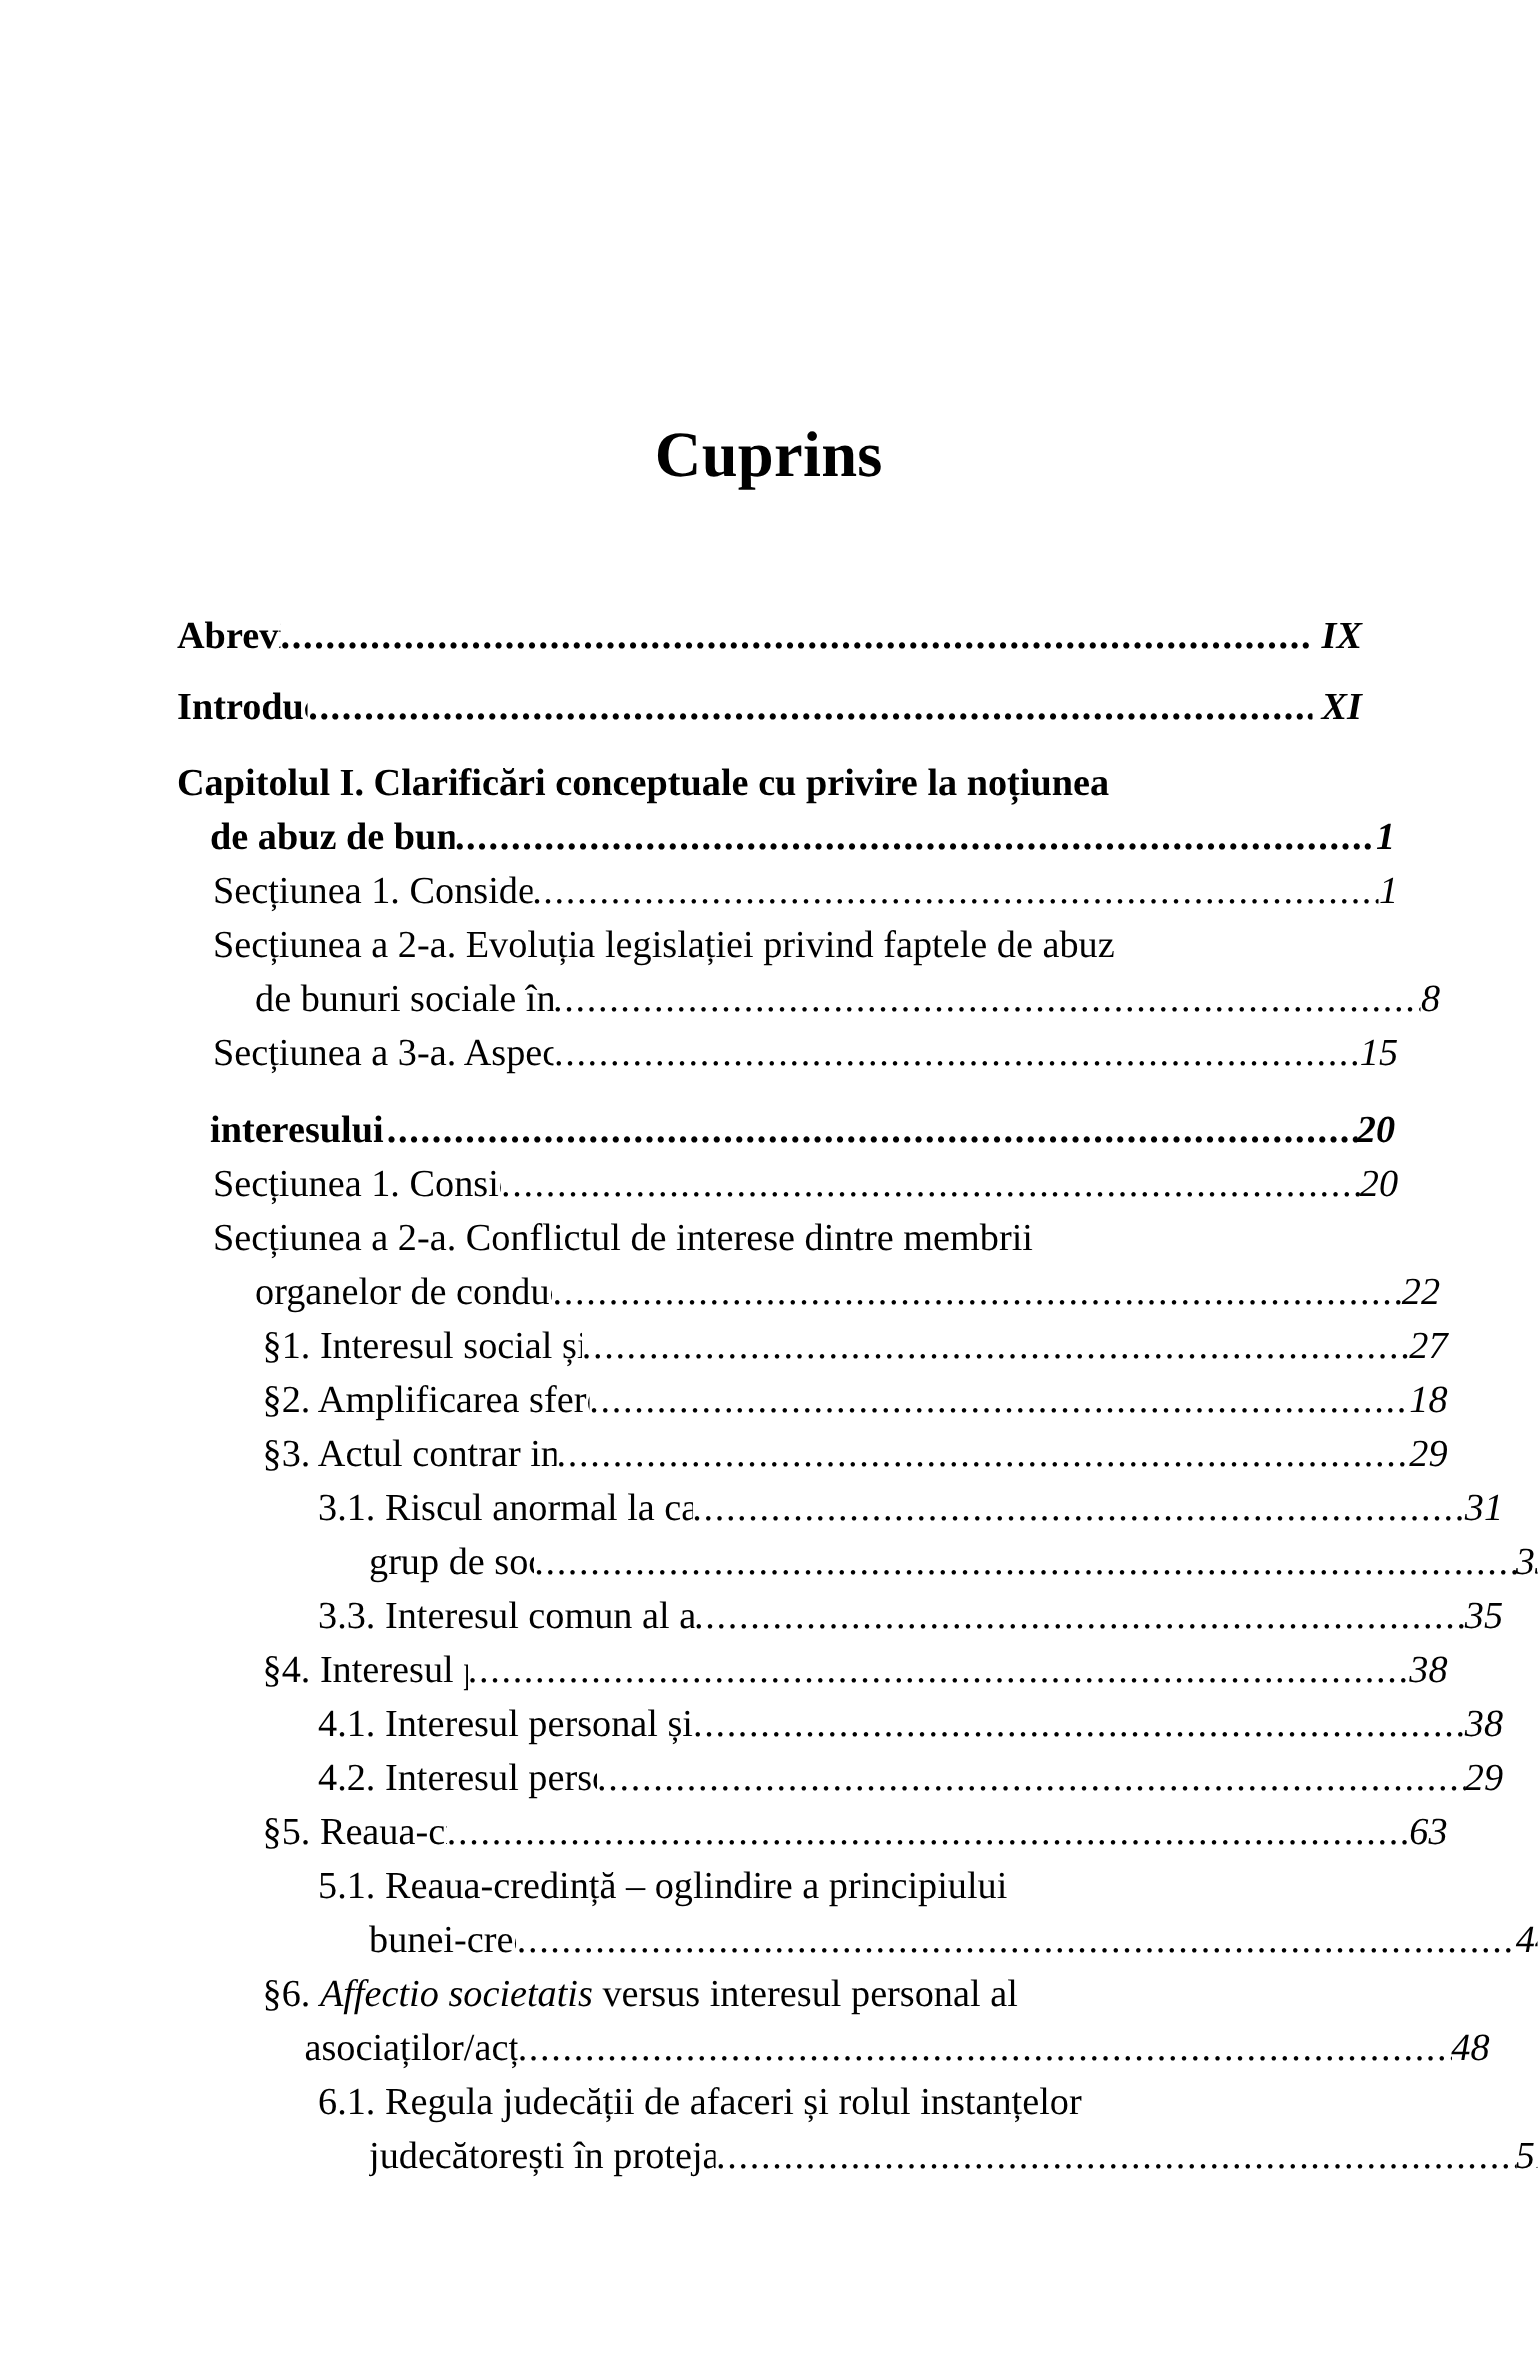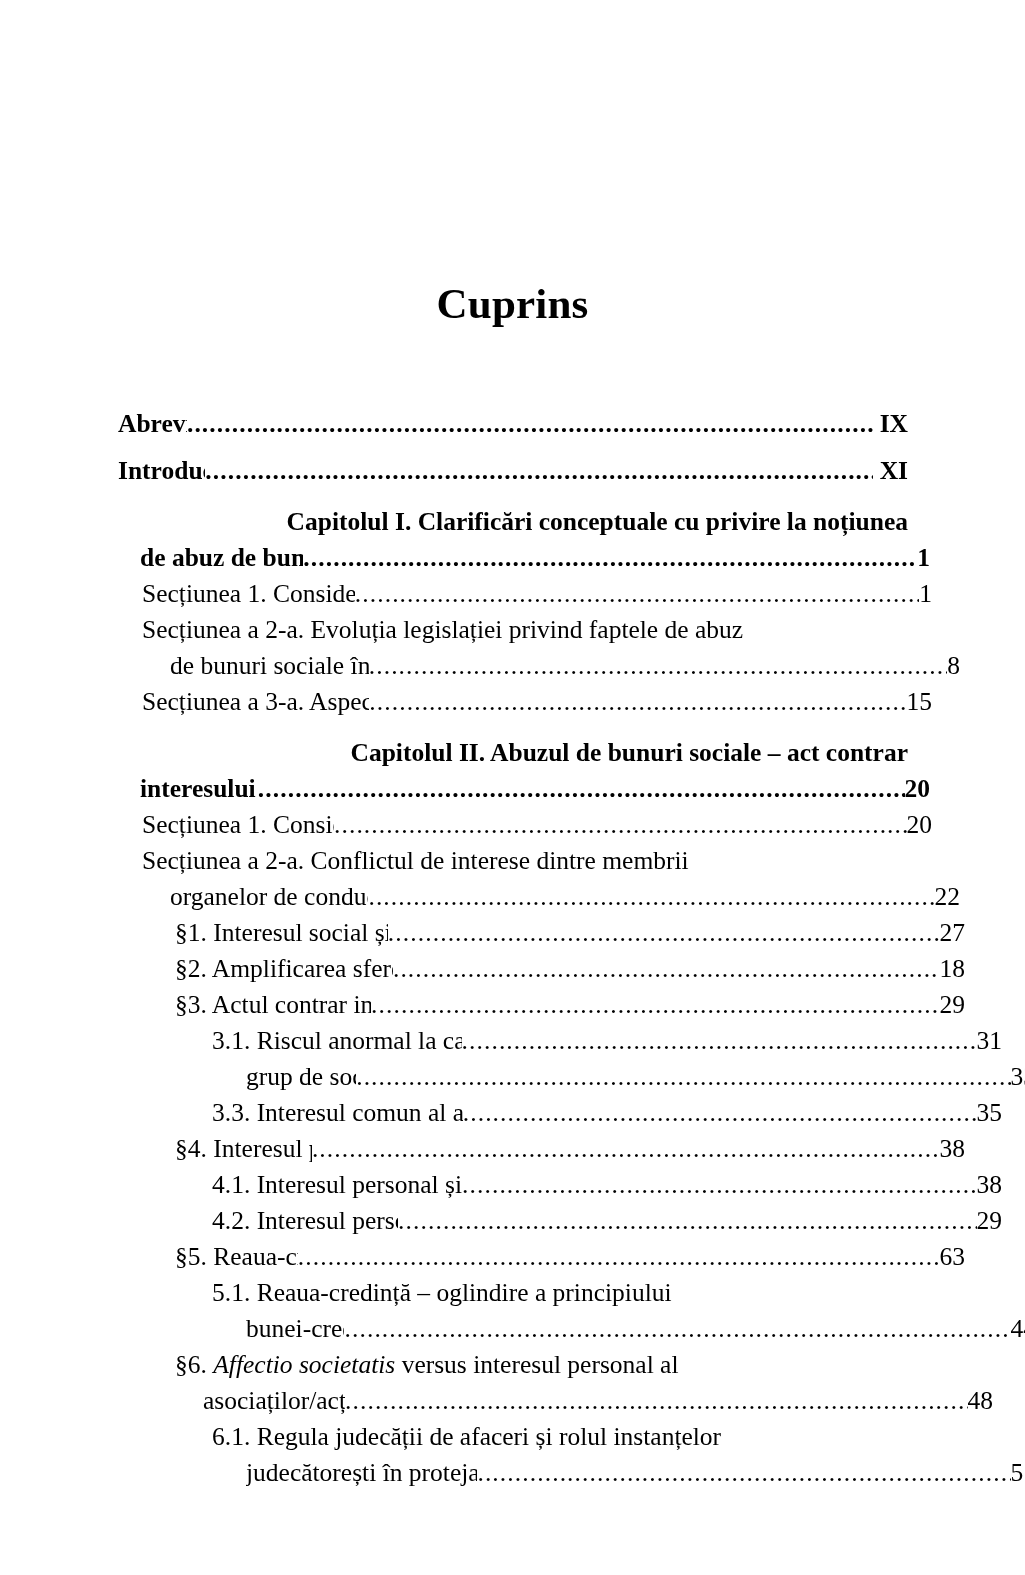--- a/index.html
+++ b/index.html
@@ -61,36 +61,37 @@
     overflow: hidden;
     white-space: nowrap;
     letter-spacing: 1.1px;
     margin: 0 0px;
     font-size: 25.5px;
   }
   .entry .pageno {
     flex: 0 0 auto;
     text-align: center;
     padding-left: 0px;
+    font-style: italic;
   }
 
   
   .line-plain {
     font-size: 25.5px;
     line-height: 36px;
     white-space: nowrap;
   }
 
   
   .bold { font-weight: bold; }
   .ital { font-style: italic; }
 
   
   .lvl-front  { margin-left: 0px; }
-  .lvl-chap   { margin-left: 0px; text-align: right; }
+  .lvl-chap   { margin-left: 0px; }
   .lvl-chap-cont { margin-left: 22px; }
   .lvl-sec    { margin-left: 24px; }
   .lvl-sec-cont { margin-left: 52px; }
   .lvl-par    { margin-left: 57px; }
   .lvl-par-cont { margin-left: 85px; }
   .lvl-sub    { margin-left: 94px; }
   .lvl-sub-cont { margin-left: 128px; }
 
   
   .lvl-chap-cont, .lvl-sec, .lvl-sec-cont,
@@ -135,21 +136,20 @@
         <span class="label">de bunuri sociale în dreptul român&nbsp;</span>
         <span class="leader">...........................................................................................................................................</span>
         <span class="pageno">8</span>
       </div>
       <div class="entry lvl-sec">
         <span class="label">Secțiunea a 3-a. Aspecte de drept comparat</span>
         <span class="leader">...........................................................................................................................................</span>
         <span class="pageno">15</span>
       </div>
       <div class="gap-chap"></div>
-      <div class="line-plain lvl-chap bold"><span class="label">Capitolul II. Abuzul de bunuri sociale – act contrar</span></div>
       <div class="entry lvl-chap-cont bold">
         <span class="label">interesului social&nbsp;</span>
         <span class="leader">...........................................................................................................................................</span>
         <span class="pageno bold">20</span>
       </div>
       <div class="entry lvl-sec">
         <span class="label">Secțiunea 1. Considerații generale</span>
         <span class="leader">...........................................................................................................................................</span>
         <span class="pageno">20</span>
       </div>

